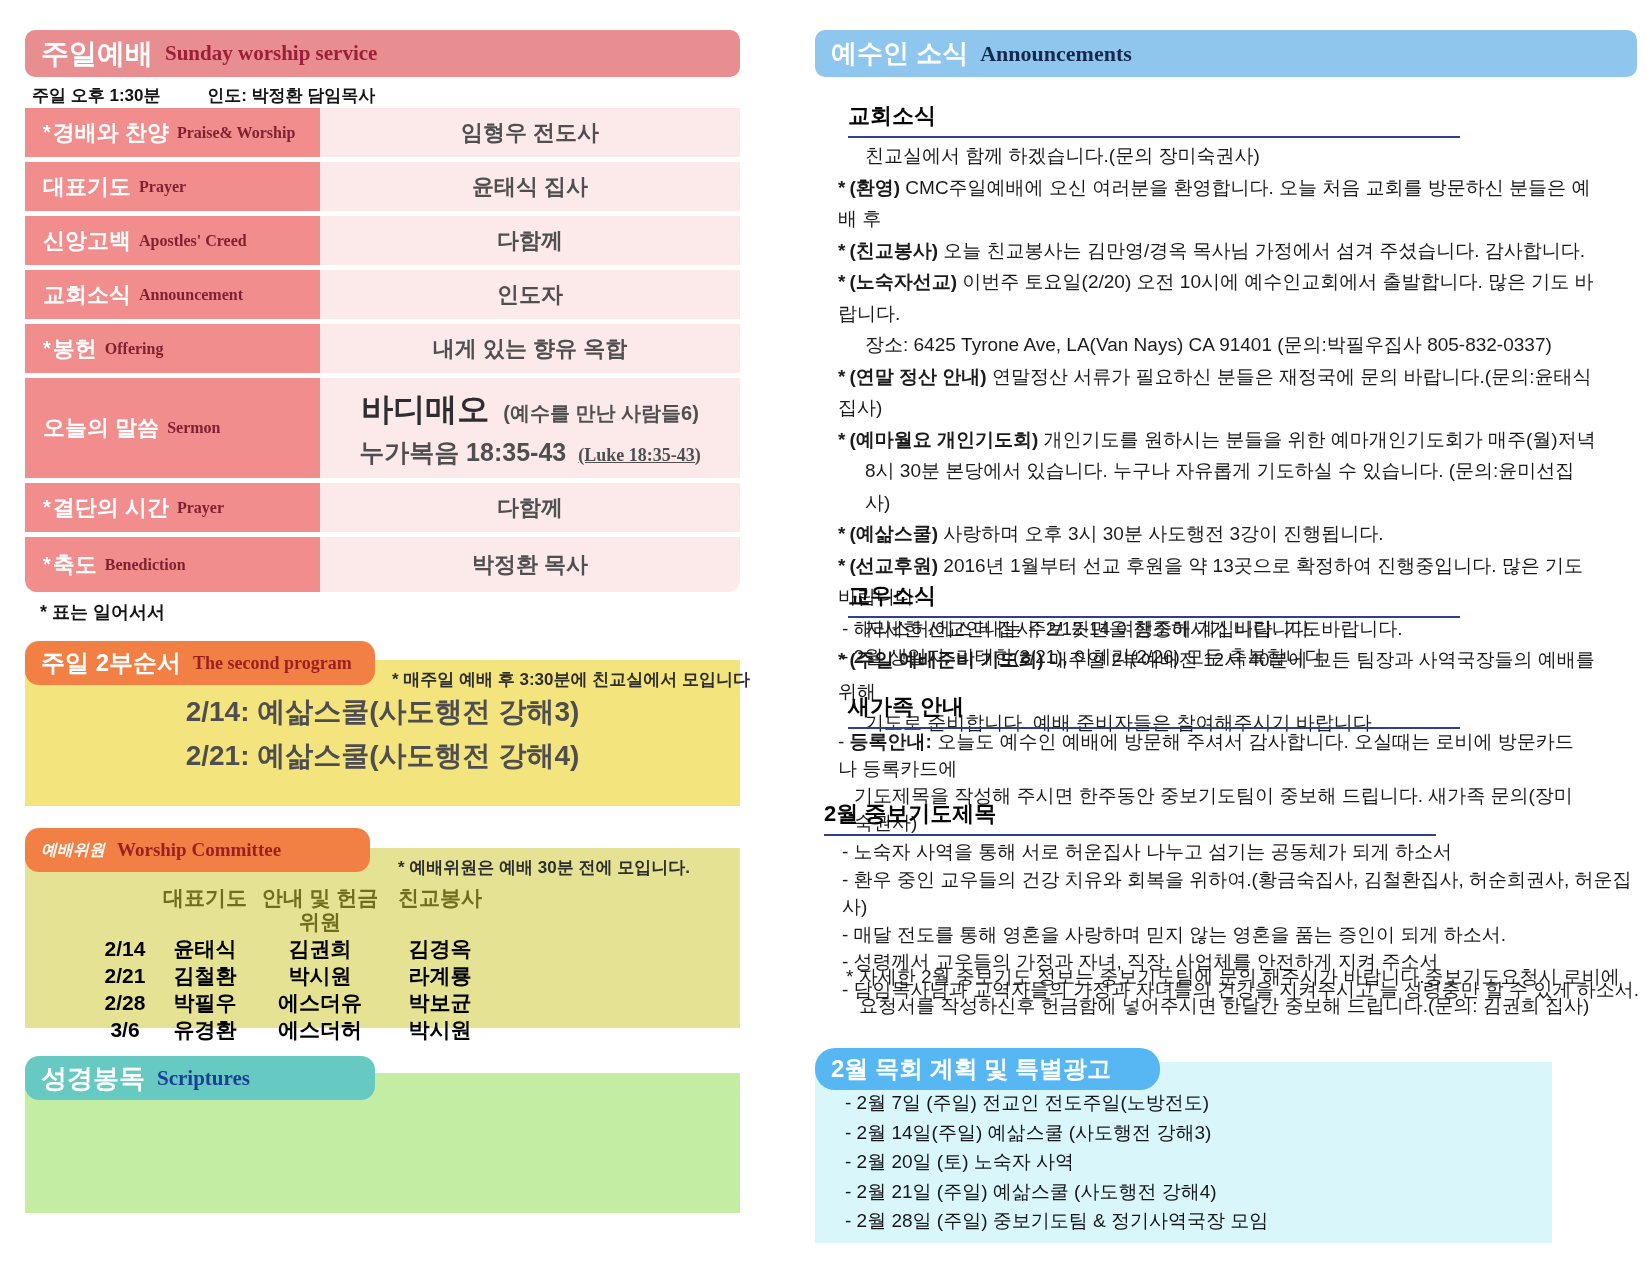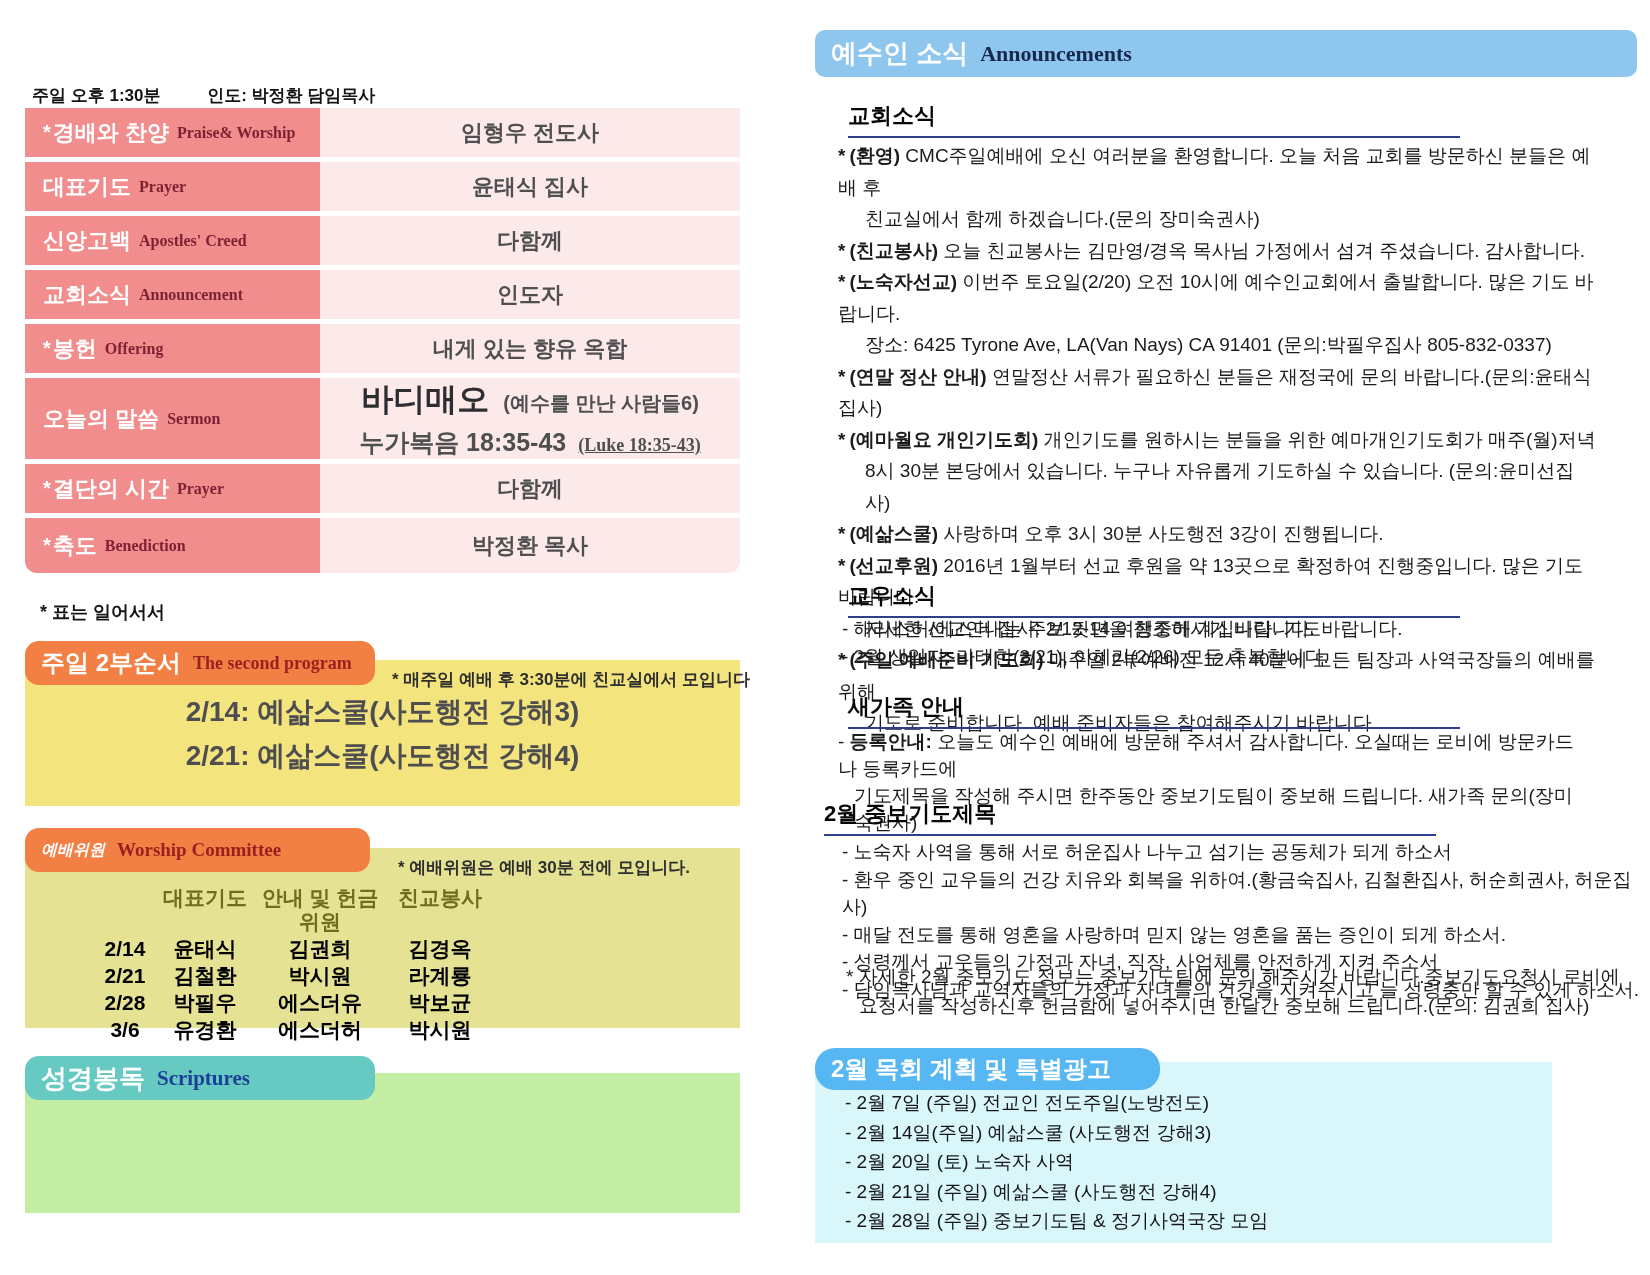--- a/index.html
+++ b/index.html
@@ -90,20 +90,24 @@
   .fp-pill { left:815px; top:1048px; width:345px; height:42px; background:#56b7f2; border-radius:20px; z-index:2; }
   .fp-pill .ko { font-size:24px; }
   .fp-body { position:absolute; left:815px; top:1062px; width:737px; height:181px; background:#d9f7fa; }
   .fp-list { position:absolute; left:845px; top:1088px; font-size:19px; line-height:29.5px; color:#15151a; }
 </style>
 </head>
 <body>
 
 <div class="page">
 
+  <div class="pill w-header">
+    <span class="ko">주일예배</span>
+    <span class="en">Sunday worship service</span>
+  </div>
 
   <div class="w-sub">
     <span>주일 오후 1:30분</span>
     <span class="lead2">인도: 박정환 담임목사</span>
   </div>
 
   <div class="w-table">
     <div class="wrow" style="height:49px">
       <div class="wlabel">
         <span class="star">*</span>
@@ -137,21 +141,21 @@
       <div class="wvalue">인도자</div>
     </div>
     <div class="wrow" style="height:49px">
       <div class="wlabel">
         <span class="star">*</span>
         <span class="ko">봉헌</span>
         <span class="en">Offering</span>
       </div>
       <div class="wvalue">내게 있는 향유 옥합</div>
     </div>
-    <div class="wrow" style="height:81px">
+    <div class="wrow" style="height:100px">
       <div class="wlabel">
 
         <span class="ko">오늘의 말씀</span>
         <span class="en">Sermon</span>
       </div>
       <div class="wvalue sermon-val">
         <div class="sermon-l1">
           <span class="main">바디매오</span>
           <span class="paren">(예수를 만난 사람들6)</span>
         </div>
@@ -235,22 +239,22 @@
   <div class="pill r-header">
     <span class="ko">예수인 소식</span>
     <span class="en">Announcements</span>
   </div>
 
   <div class="sec" style="left:848px; top:101px;">
 
     <span class="t">교회소식</span>
   </div>
   <div class="cn-list">
+    <div class="cn-line indent"><span>친교실에서 함께 하겠습니다.(문의 장미숙권사)</span></div>
     <div class="cn-line"><span class="star">*</span><span class="head">(환영)</span><span> CMC주일예배에 오신 여러분을 환영합니다. 오늘 처음 교회를 방문하신 분들은 예배 후</span></div>
-    <div class="cn-line indent"><span>친교실에서 함께 하겠습니다.(문의 장미숙권사)</span></div>
     <div class="cn-line"><span class="star">*</span><span class="head">(친교봉사)</span><span> 오늘 친교봉사는 김만영/경옥 목사님 가정에서 섬겨 주셨습니다. 감사합니다.</span></div>
     <div class="cn-line"><span class="star">*</span><span class="head">(노숙자선교)</span><span> 이번주 토요일(2/20) 오전 10시에 예수인교회에서 출발합니다. 많은 기도 바랍니다.</span></div>
     <div class="cn-line indent"><span>장소: 6425 Tyrone Ave, LA(Van Nays) CA 91401   (문의:박필우집사 805-832-0337)</span></div>
     <div class="cn-line"><span class="star">*</span><span class="head">(연말 정산 안내)</span><span> 연말정산 서류가 필요하신 분들은 재정국에 문의 바랍니다.(문의:윤태식집사)</span></div>
     <div class="cn-line"><span class="star">*</span><span class="head">(예마월요 개인기도회)</span><span> 개인기도를 원하시는 분들을 위한 예마개인기도회가 매주(월)저녁</span></div>
     <div class="cn-line indent"><span>8시 30분 본당에서 있습니다. 누구나 자유롭게 기도하실 수 있습니다. (문의:윤미선집사)</span></div>
     <div class="cn-line"><span class="star">*</span><span class="head">(예삶스쿨)</span><span> 사랑하며 오후 3시 30분 사도행전 3강이 진행됩니다.</span></div>
     <div class="cn-line"><span class="star">*</span><span class="head">(선교후원)</span><span> 2016년 1월부터 선교 후원을 약 13곳으로 확정하여 진행중입니다. 많은 기도바랍니다.</span></div>
     <div class="cn-line indent"><span>자세한 선교안내는 주보 뒷면을 참조하시기 바랍니다.</span></div>
     <div class="cn-line"><span class="star">*</span><span class="head">(주일 예배준비 기도회)</span><span> 매주일 2부예배전 12시 40분에 모든 팀장과 사역국장들의 예배를 위해</span></div>

